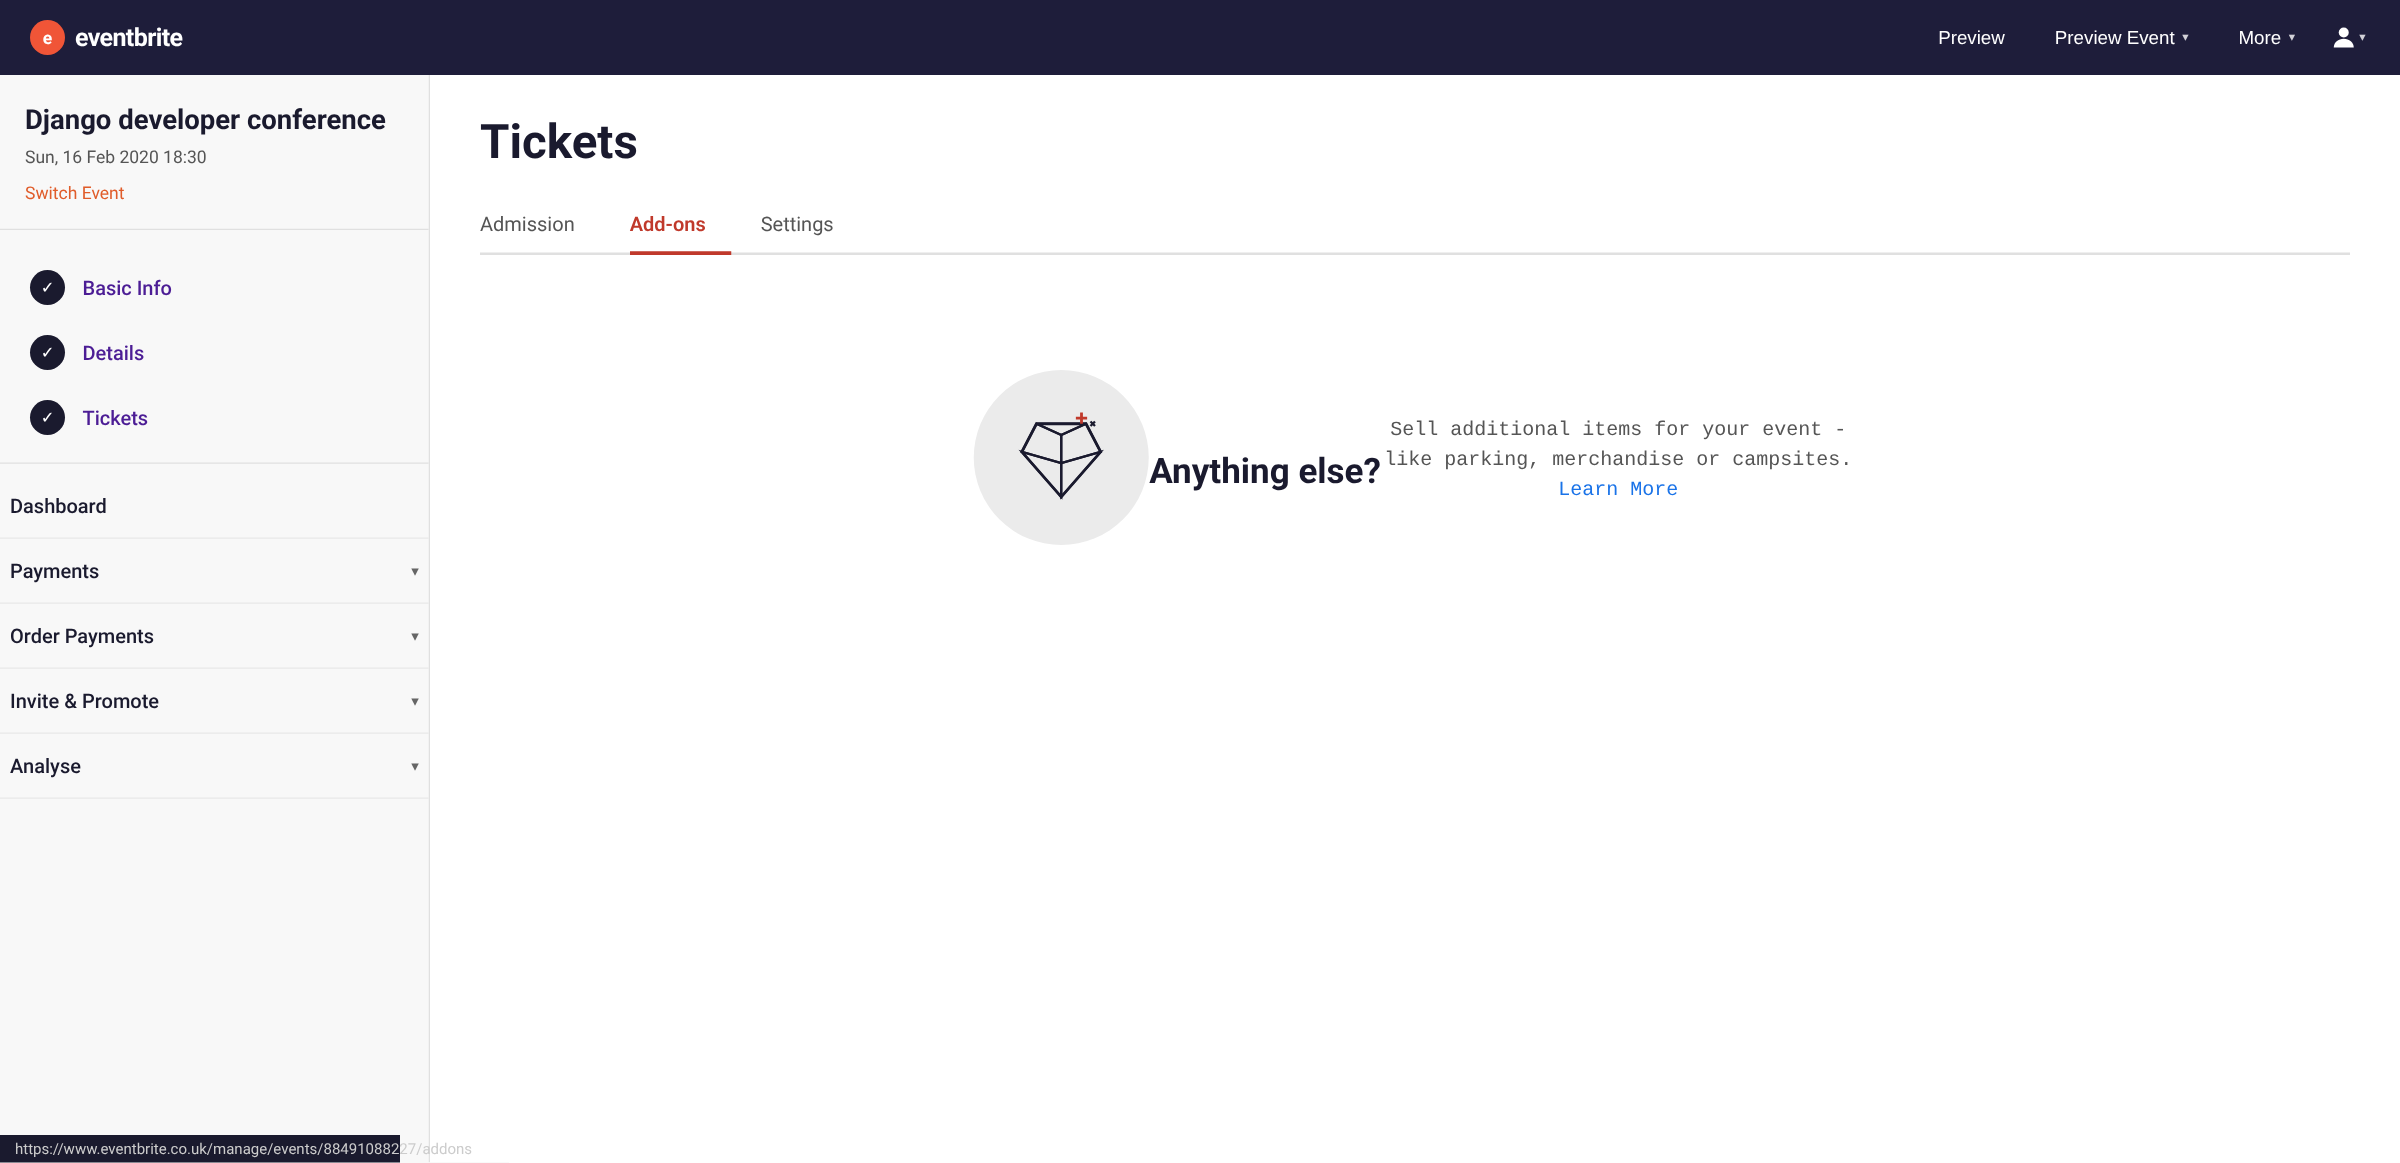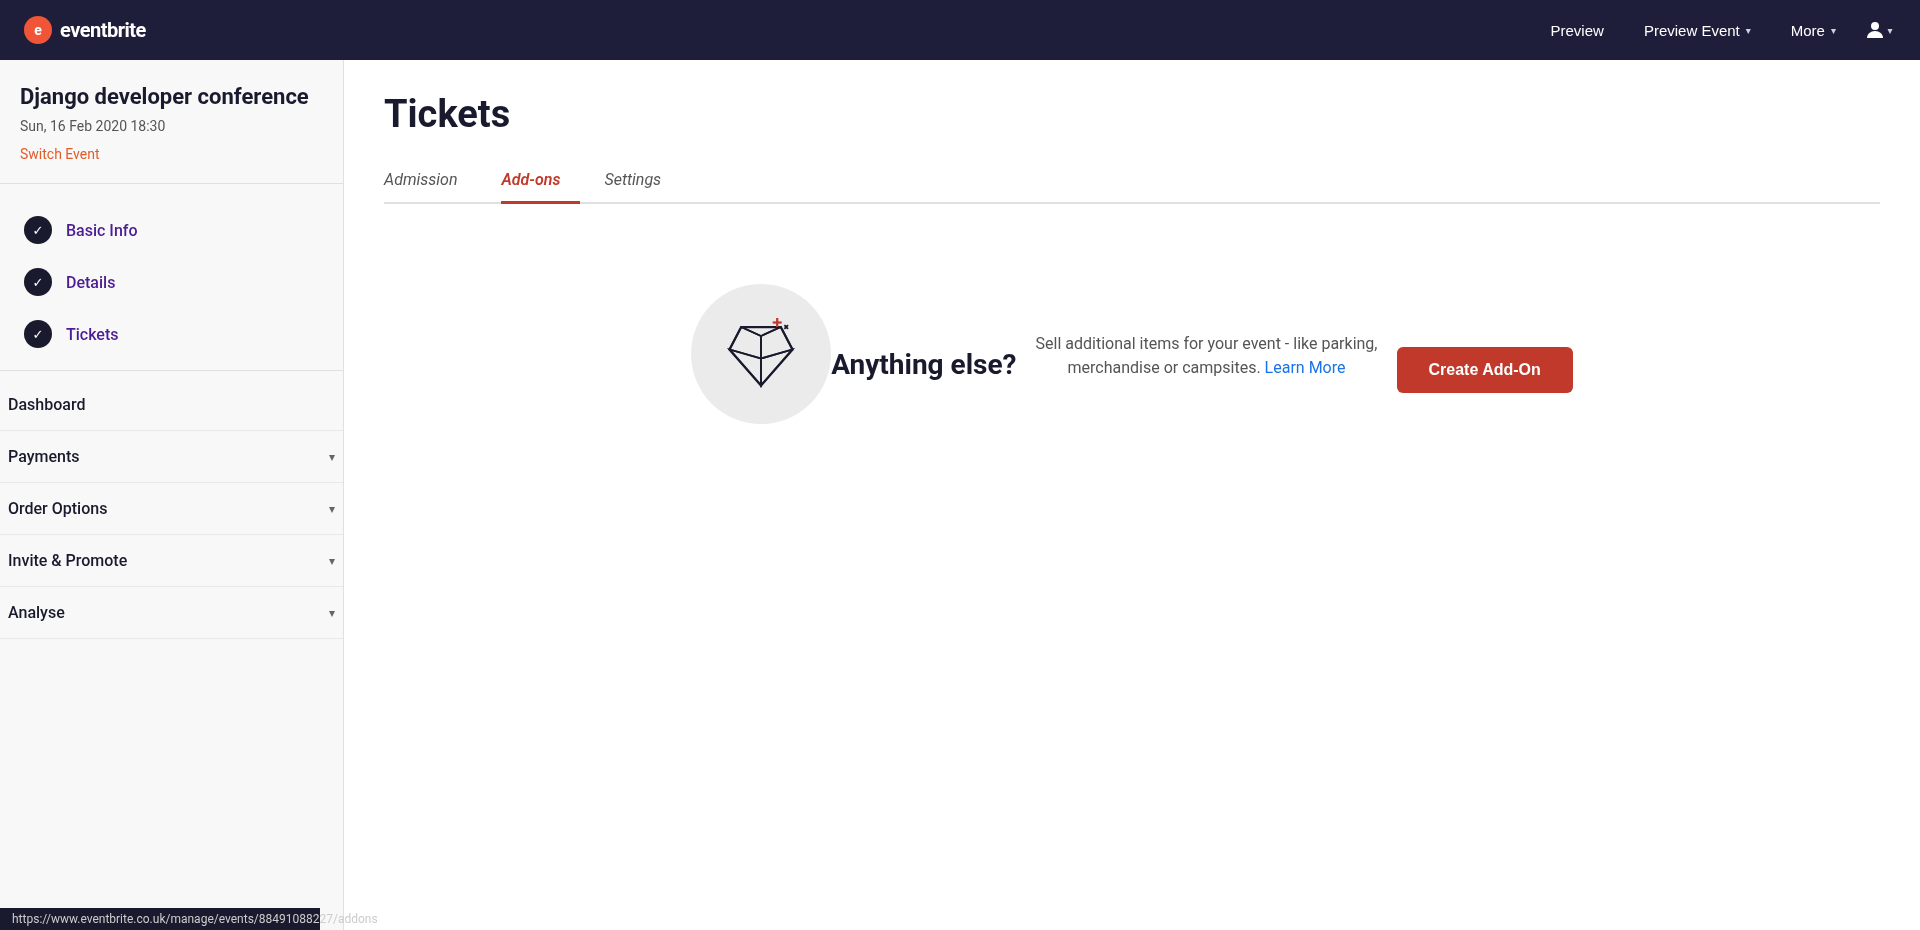--- a/index.html
+++ b/index.html
@@ -199,23 +199,22 @@
       font-size: 38px;
       font-weight: 700;
       color: #1a1a2e;
       margin-bottom: 24px;
     }
 
     
     .tabs {
       display: flex;
       border-bottom: 2px solid #e0e0e0;
-      margin-bottom: 0;
+      margin-bottom: 12px;
       gap: 0;
-      font-style: italic;
     }
     .tab {
       padding: 10px 20px 12px 0;
       margin-right: 24px;
       cursor: pointer;
       font-size: 16px;
       color: #555;
       border-bottom: 3px solid transparent;
       margin-bottom: -2px;
     }
@@ -258,20 +257,21 @@
       color: #1a1a2e;
       margin-bottom: 12px;
     }
 
     .empty-desc {
       font-size: 16px;
       color: #555;
       max-width: 380px;
       line-height: 1.5;
       margin-bottom: 28px;
+      font-family: Liberation Mono, monospace;
     }
 
     .learn-more-link {
       color: #1a73e8;
       text-decoration: none;
       cursor: pointer;
     }
 
     .create-btn {
       background: #c0392b;
@@ -349,21 +349,21 @@
 
     <div class="nav-items">
       <div class="nav-item">
         <span class="nav-item-label">Dashboard</span>
       </div>
       <div class="nav-item">
         <span class="nav-item-label">Payments</span>
         <span class="nav-item-chevron">▾</span>
       </div>
       <div class="nav-item">
-        <span class="nav-item-label">Order Options</span>
+        <span class="nav-item-label">Order Payments</span>
         <span class="nav-item-chevron">▾</span>
       </div>
       <div class="nav-item">
         <span class="nav-item-label">Invite &amp; Promote</span>
         <span class="nav-item-chevron">▾</span>
       </div>
       <div class="nav-item">
         <span class="nav-item-label">Analyse</span>
         <span class="nav-item-chevron">▾</span>
       </div>
@@ -401,21 +401,20 @@
             <line x1="63" y1="15" x2="73" y2="15" stroke="#c0392b" stroke-width="2.5"></line>
             <line x1="76" y1="18" x2="80" y2="22" stroke="#1a1a2e" stroke-width="2"></line>
             <line x1="80" y1="18" x2="76" y2="22" stroke="#1a1a2e" stroke-width="2"></line>
           </svg>
         </div>
         <h2 class="empty-title">Anything else?</h2>
         <p class="empty-desc">
           <span>Sell additional items for your event - like parking, merchandise or campsites.</span>
           <a class="learn-more-link">Learn More</a>
         </p>
-        <button class="create-btn">Create Add-On</button>
       </div>
     </div>
   </main>
 </div>
 
 <div class="url-bar">
   <span>https://www.eventbrite.co.uk/manage/events/88491088227/addons</span>
 </div>
 
 </body></html>

